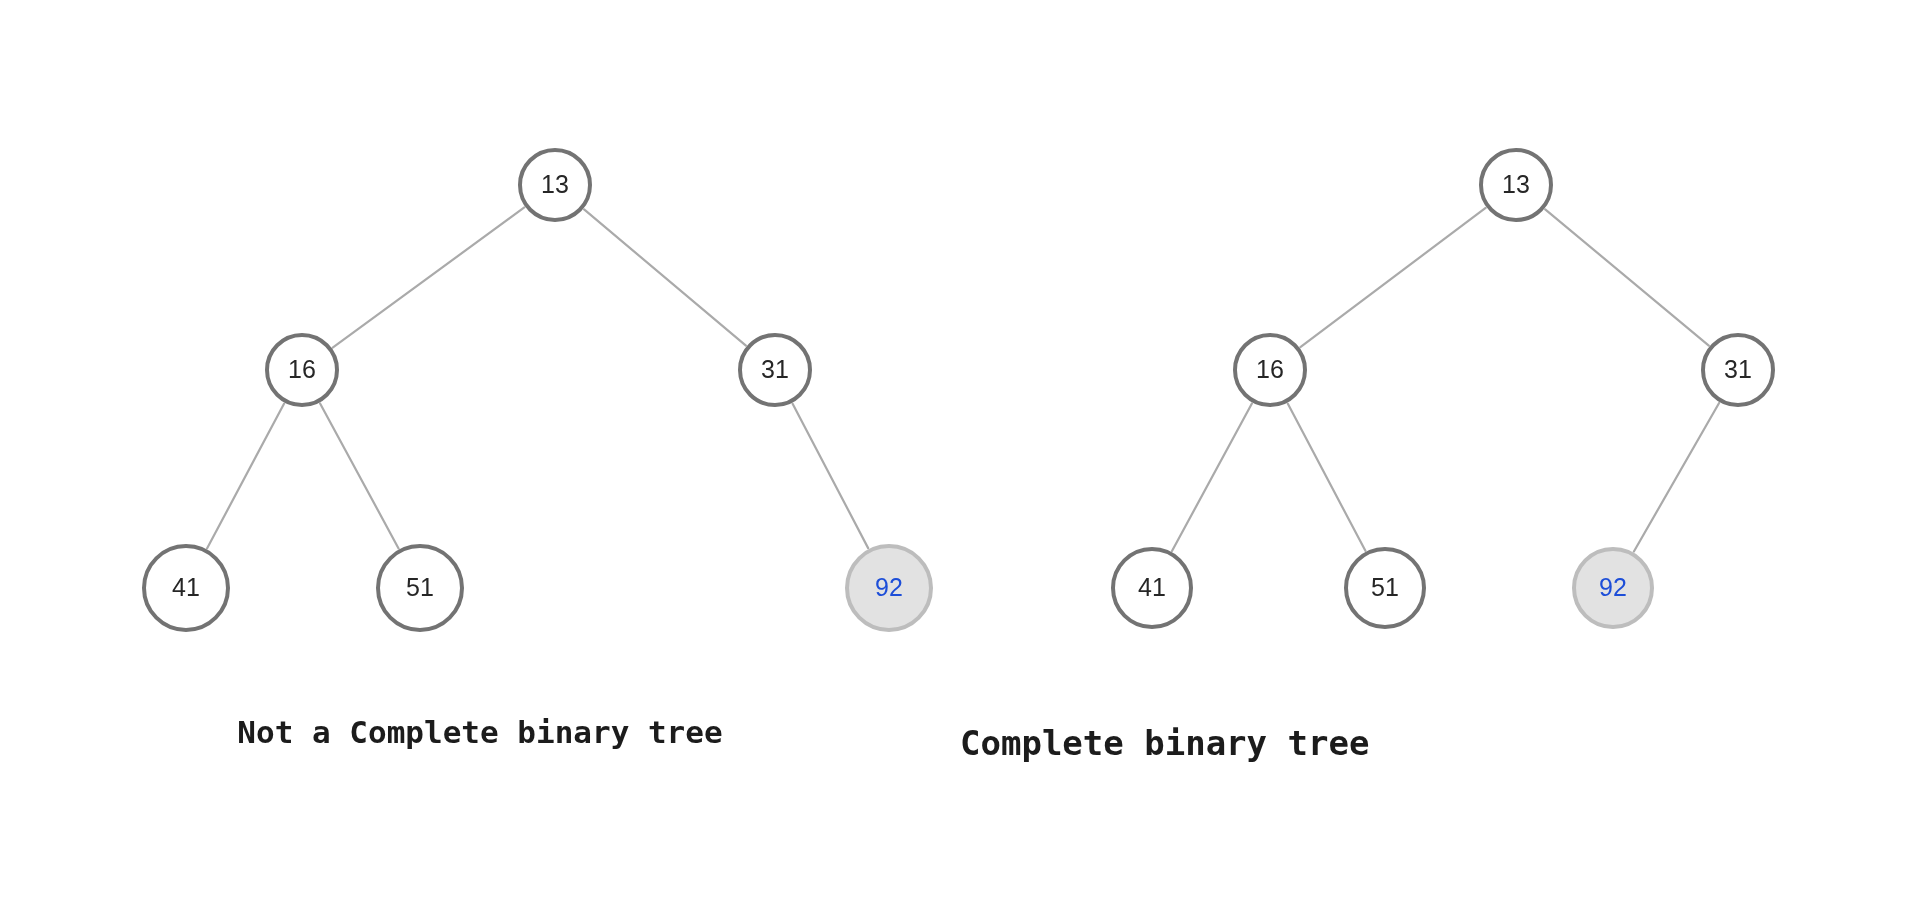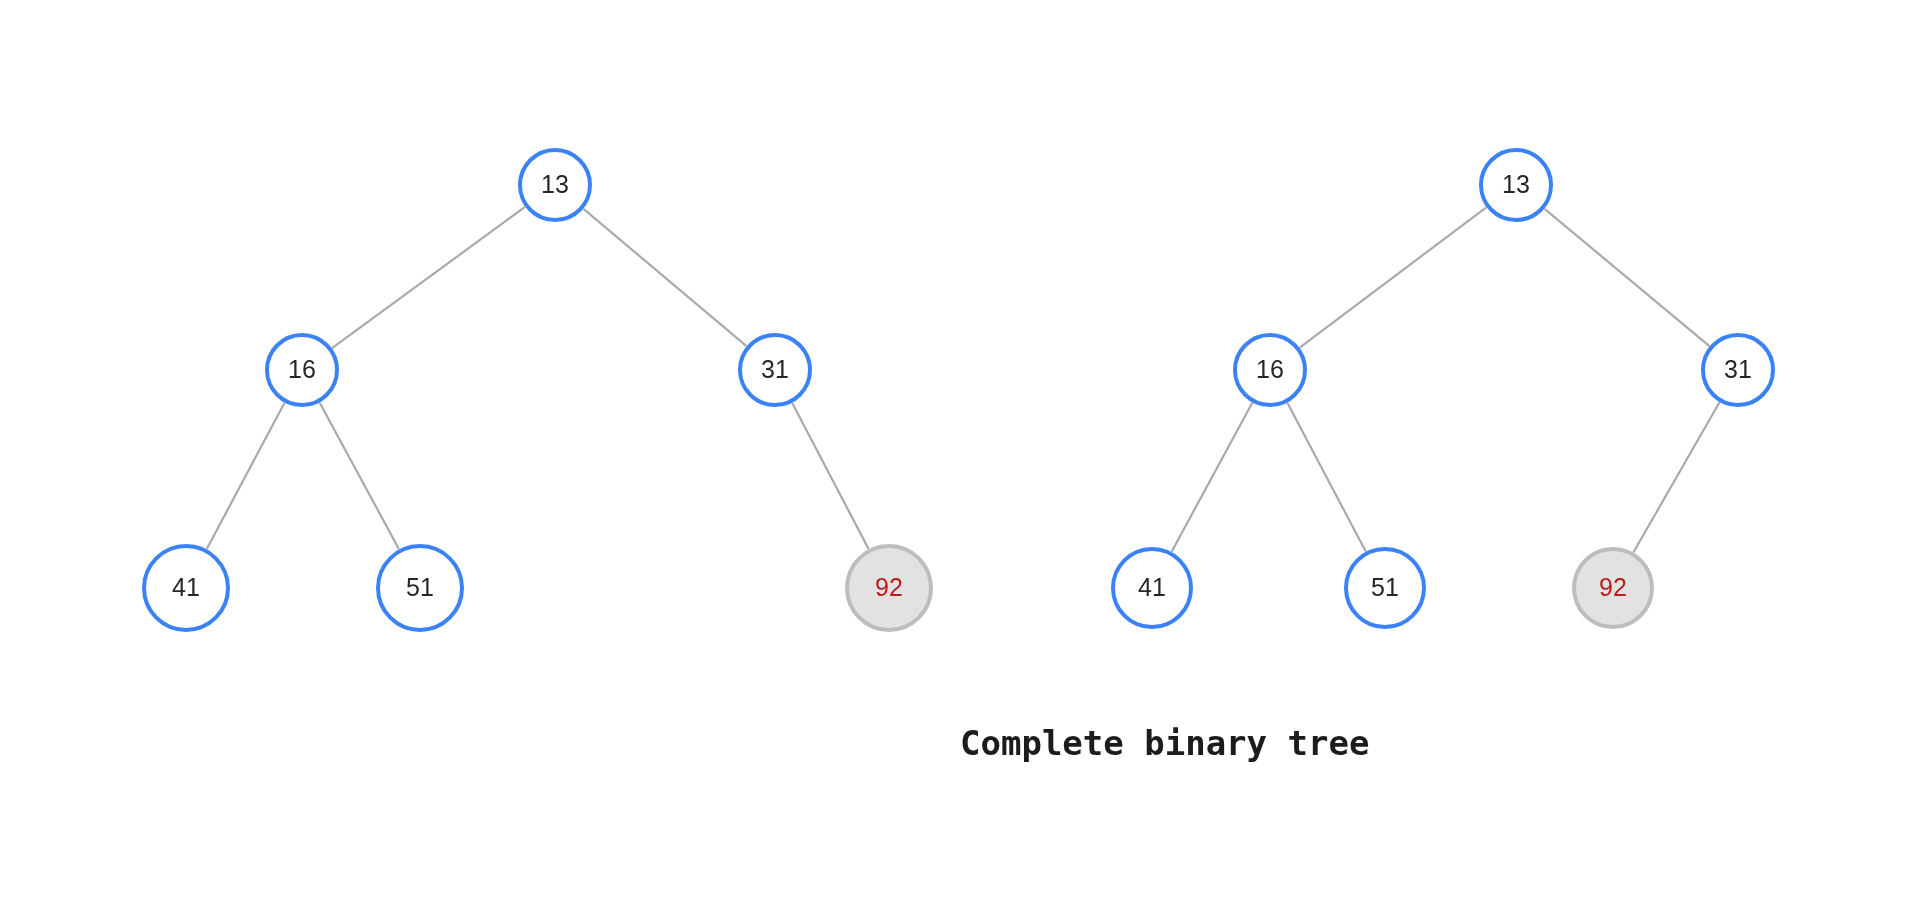--- a/index.html
+++ b/index.html
@@ -37,36 +37,36 @@
     width: 960px;
     height: 909px;
     pointer-events: none;
   }
 
   .node {
     position: absolute;
     box-sizing: border-box;
     border-radius: 50%;
     background: #ffffff;
-    border: 4px solid #3b82f6;
+    border: 4px solid #737373;
     display: flex;
     align-items: center;
     justify-content: center;
     font-family: "Liberation Sans", sans-serif;
     font-size: 25px;
     font-weight: 400;
     color: #262626;
     letter-spacing: 0.2px;
     line-height: 1;
     z-index: 3;
   }
   .node.highlight {
     background: #e2e2e2;
     border-color: #bdbdbd;
-    color: #b91c1c;
+    color: #1d4ed8;
   }
   .node-label {
     display: block;
     transform: translateY(-1px);
   }
 
   .caption {
     position: absolute;
     font-family: "DejaVu Sans Mono", "Liberation Mono", monospace;
     font-weight: bold;
@@ -115,20 +115,21 @@
         <div class="node" style="left: 142px; top: 544px; width: 88px; height: 88px;">
           <span class="node-label">41</span>
         </div>
         <div class="node" style="left: 376px; top: 544px; width: 88px; height: 88px;">
           <span class="node-label">51</span>
         </div>
         <div class="node highlight" style="left: 845px; top: 544px; width: 88px; height: 88px;">
           <span class="node-label">92</span>
         </div>
       </div>
+    <div class="caption" id="caption-left">Not a Complete binary tree</div>
   </div>
 
   <div class="tree-panel" id="panel-right">
     <svg class="edge-layer" id="edges-right" viewBox="0 0 960 909">
         <line x1="525.6296552746055" y1="207.8394868869837" x2="340.37034472539455" y2="347.1605131130163" stroke="#aaaaaa" stroke-width="2.2" stroke-linecap="round"></line>
         <line x1="585.1924086247003" y1="209.32700718725022" x2="748.8075913752997" y2="345.6729928127498" stroke="#aaaaaa" stroke-width="2.2" stroke-linecap="round"></line>
         <line x1="291.91111791035104" y1="403.41844318257176" x2="211.99297494119094" y2="551.0638259561049" stroke="#aaaaaa" stroke-width="2.2" stroke-linecap="round"></line>
         <line x1="327.7301279742284" y1="403.61015563810264" x2="405.40354276532645" y2="550.8519332420971" stroke="#aaaaaa" stroke-width="2.2" stroke-linecap="round"></line>
         <line x1="759.0978863176323" y1="402.9652862620492" x2="673.891809859459" y2="551.5646836051035" stroke="#aaaaaa" stroke-width="2.2" stroke-linecap="round"></line>
       </svg>

